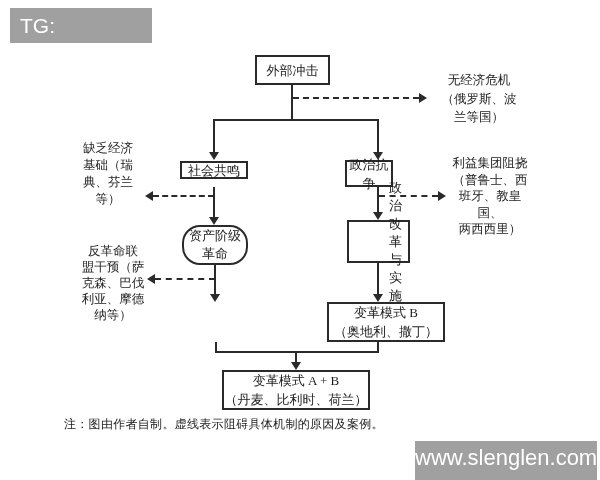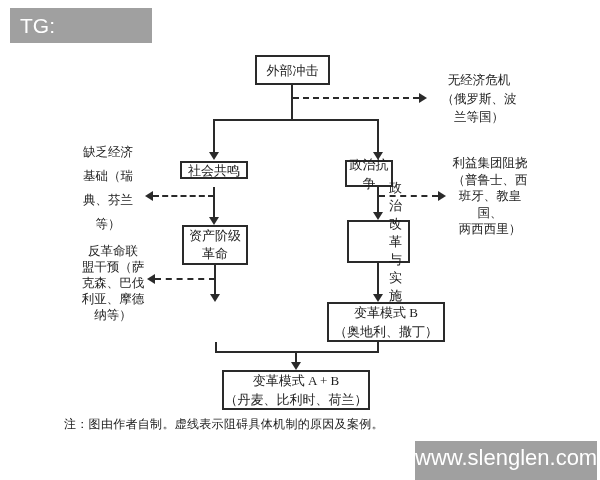--- a/index.html
+++ b/index.html
@@ -44,21 +44,21 @@
     align-items: center;
     justify-content: center;
     text-align: center;
     white-space: pre-line;
     font-size: 13px;
     line-height: 19px;
   }
   #b-external  { left: 255px; top: 55px;  width: 75px;  height: 30px; }
   #b-social    { left: 180px; top: 161px; width: 68px;  height: 18px; }
   #b-struggle  { left: 345px; top: 160px; width: 48px;  height: 27px; }
-  #b-bourgeois { left: 182px; top: 225px; width: 66px;  height: 40px; line-height: 18px; }
+  #b-bourgeois { left: 182px; top: 225px; width: 66px;  height: 40px; line-height: 18px; border-radius: 18px; }
   #b-reform    { left: 347px; top: 220px; width: 63px;  height: 43px; line-height: 18px; padding-left: 34px; }
   #b-model-a   { left: 170px; top: 302px; width: 107px; height: 40px; }
   #b-model-b   { left: 327px; top: 302px; width: 118px; height: 40px; }
   #b-model-ab  { left: 222px; top: 370px; width: 148px; height: 40px; }
   
   .ln { position: absolute; background: var(--line); }
   #l-ext-down        { left: 291px; top: 85px;  width: 2px;   height: 35px; }
   #l-top-h           { left: 213px; top: 119px; width: 166px; height: 2px;  }
   #l-left-down       { left: 213px; top: 119px; width: 2px;   height: 34px; }
   #l-right-down      { left: 377px; top: 119px; width: 2px;   height: 34px; }
@@ -94,21 +94,21 @@
   #ah-model-ab { left: 291px; top: 362px; }
   
   .ann {
     position: absolute;
     text-align: center;
     white-space: pre-line;
     font-size: 12.5px;
     color: #222222;
   }
   #a-crisis   { left: 436px; top: 71px;  width: 86px; line-height: 18.5px; }
-  #a-lack     { left: 76px;  top: 140px; width: 64px; line-height: 24px; }
+  #a-lack     { left: 76px;  top: 140px; width: 64px; line-height: 17px; }
   #a-interest { left: 448px; top: 155px; width: 84px; line-height: 16.5px; }
   #a-counter  { left: 70px;  top: 243px; width: 86px; line-height: 16px; }
   
   #note {
     position: absolute;
     left: 64px; top: 416px;
     font-size: 12px;
     color: #222222;
     letter-spacing: 0.3px;
   }

